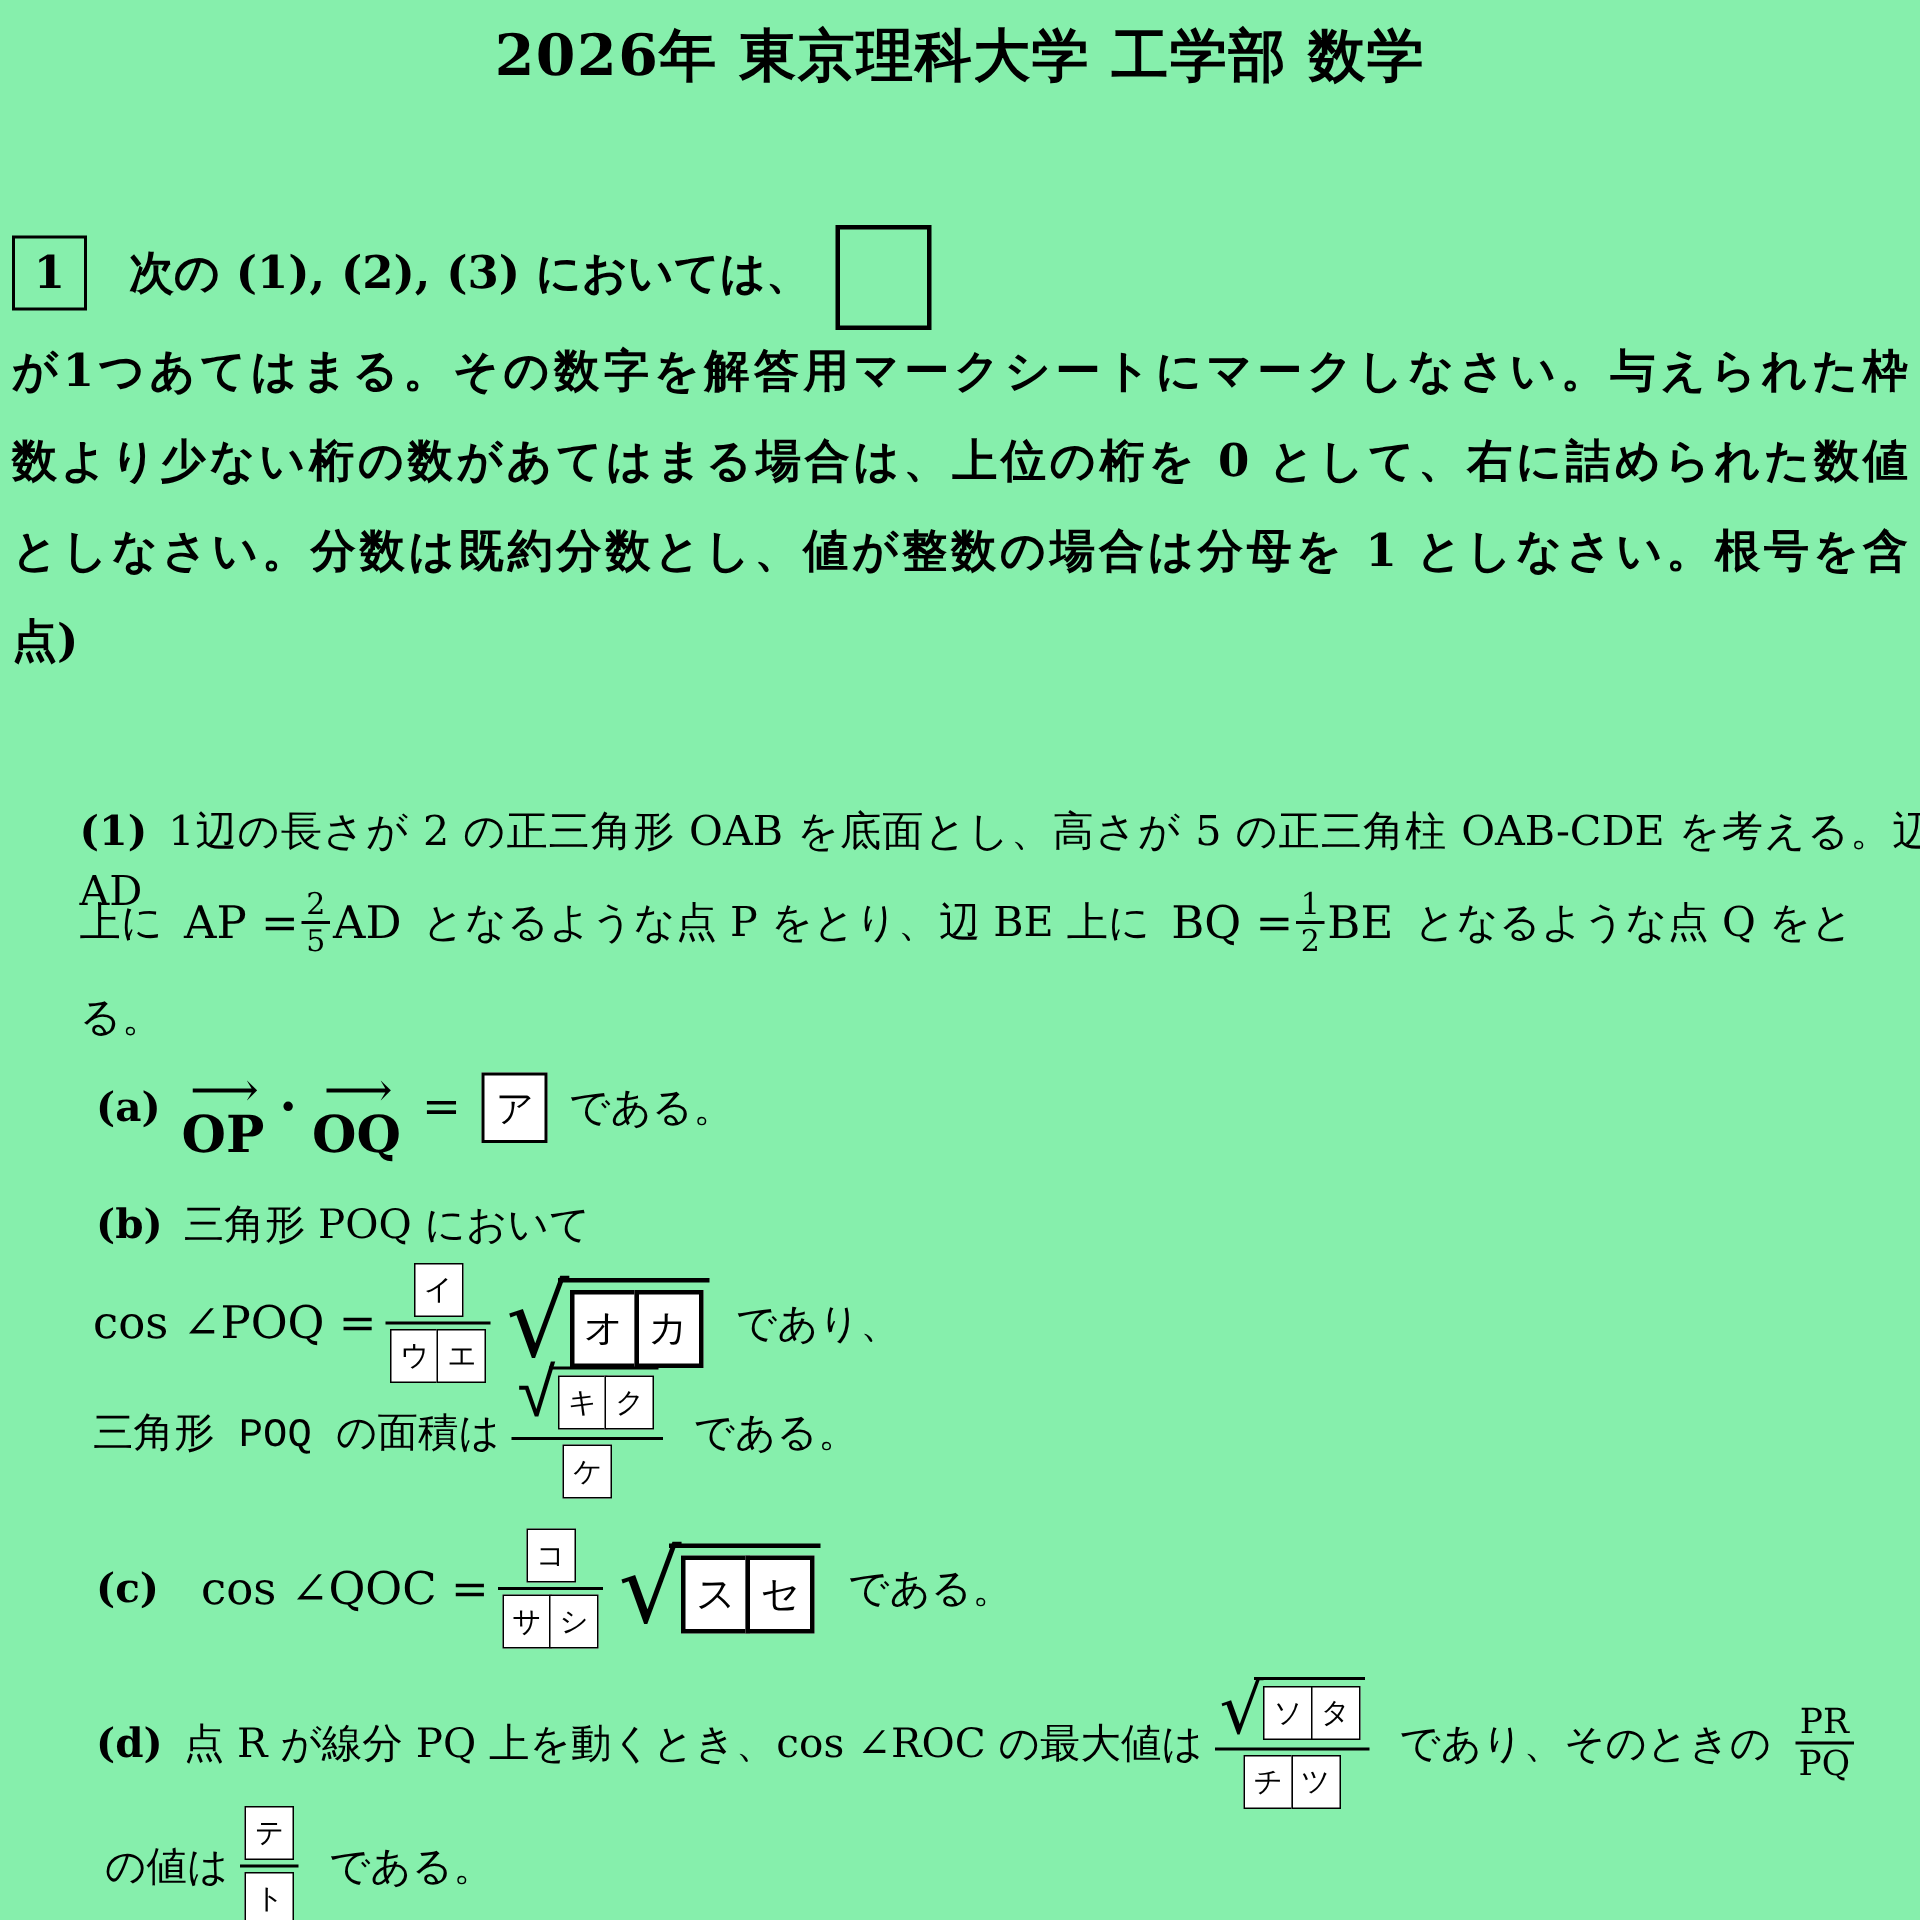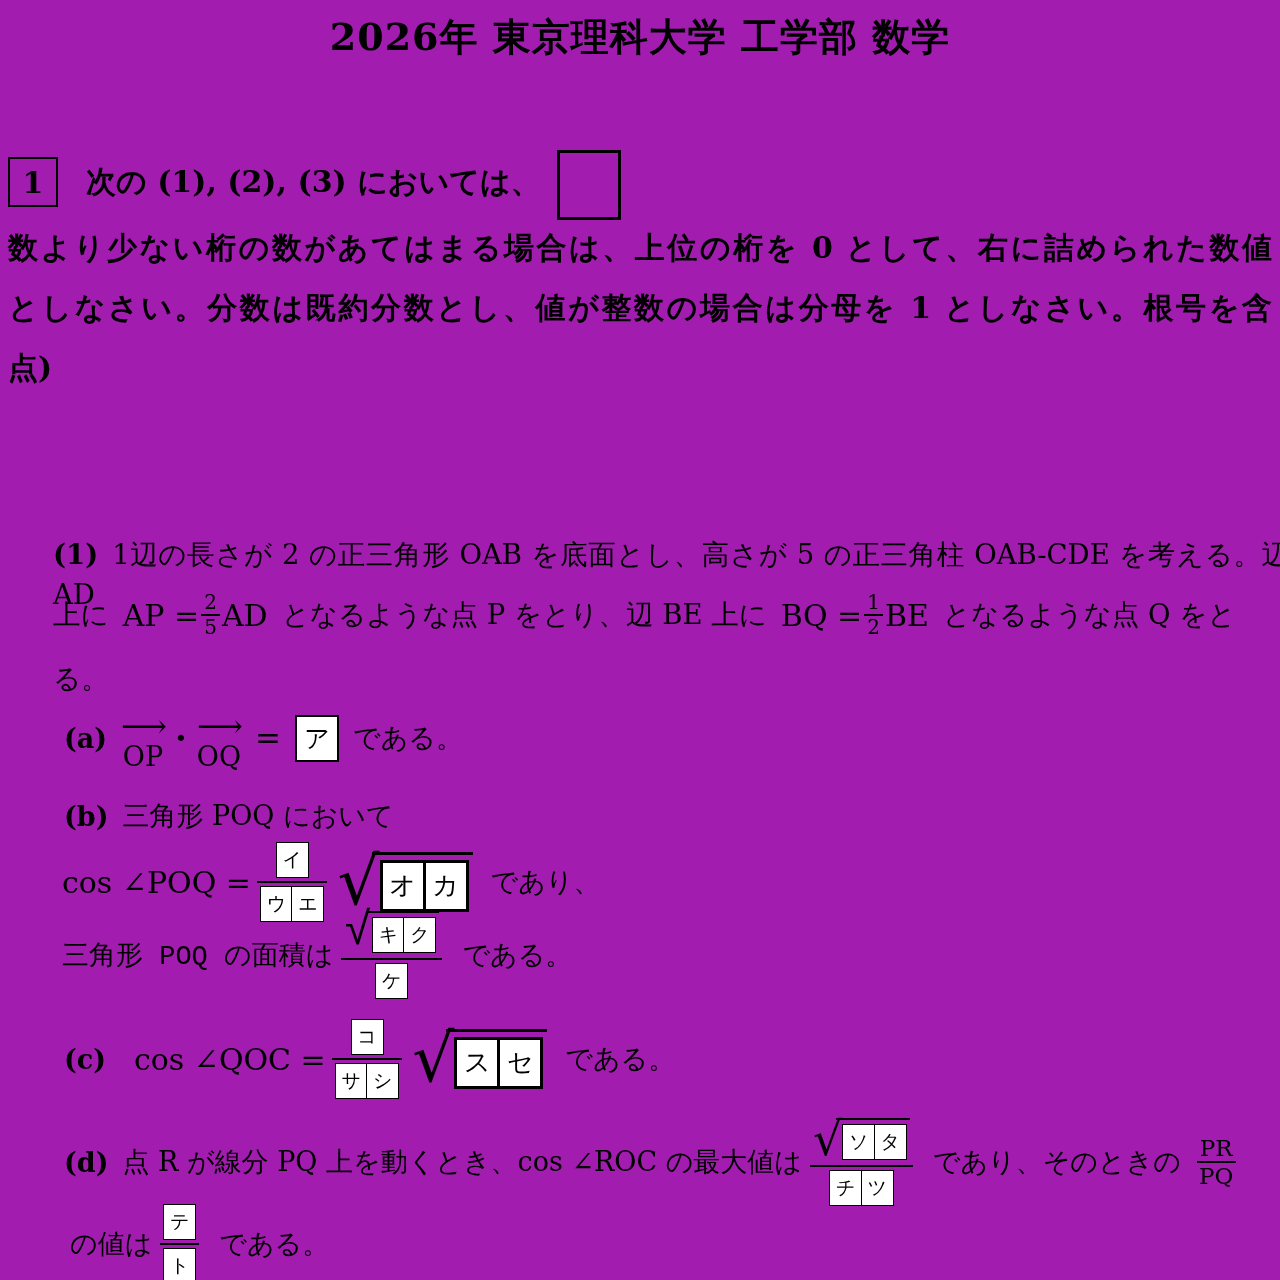--- a/index.html
+++ b/index.html
@@ -1,20 +1,20 @@
 <!DOCTYPE html>
 <html><head>
 <meta charset="utf-8">
 <style>
   html,body { margin:0; padding:0; background:#ffffff; }
   body {
     width:1280px; height:1280px; overflow:hidden; position:relative;
     color:#000; font-family:"DejaVu Serif","Liberation Serif",serif;
   }
-  .page { position:relative; width:1280px; height:1280px; background:#a21caf; }
+  .page { position:relative; width:1280px; height:1280px; background:#86efac; }
 
   
   .title {
     position:absolute; top:12px; left:0; width:100%;
     text-align:center; font-weight:bold; font-size:38px; letter-spacing:1px;
   }
 
   
   .intro {
     position:absolute; top:146px; left:8px; width:1264px;
@@ -86,21 +86,21 @@
   .sqrt.small .rad { font-size:46px; line-height:0.95; margin-right:-6px; }
   .sqrt.small .radicand { border-top:2px solid #000; padding:4px 3px 0 6px; }
 
   
   .mrow { display:flex; align-items:center; font-size:27px; }
   .sp-s { margin-left:8px; } .sp-m { margin-left:14px; }
 
   
   .vec { display:inline-flex; flex-direction:column; align-items:center; margin-bottom:-20px; flex:0 0 auto; }
   .vec .arrow { font-size:32px; line-height:14px; height:18px; letter-spacing:-2px; }
-  .vec .base { font-size:27px; line-height:40px; }
+  .vec .base { font-size:34px; line-height:40px;font-weight:bold; }
   .dotop { font-size:34px; margin:0 10px; font-weight:bold; }
   .eqsign { font-size:31px; margin:0 14px; }
 
   .part-a { position:absolute; top:702px; left:64px; height:72px; }
   .part-b-head { position:absolute; top:798px; left:64px; }
   .part-b-eq { position:absolute; top:838px; left:62px; height:88px; }
   .part-b-area { position:absolute; top:912px; left:62px; height:86px;font-family:Liberation Mono, monospace; }
   .part-c { position:absolute; top:1016px; left:64px; height:86px; }
   .part-d-1 { position:absolute; top:1118px; left:64px; width:1212px; height:88px; }
   .part-d-2 { position:absolute; top:1204px; left:70px; height:80px; }
@@ -111,20 +111,21 @@
 <div class="page">
 
   <div class="title">2026年 東京理科大学 工学部 数学</div>
 
   <div class="intro">
     <div class="intro-line1">
       <span class="qnum-box">1</span>
       <span>次の (1), (2), (3) においては、</span>
       <span class="blank-box"></span>
     </div>
+    <div class="intro-line">が1つあてはまる。その数字を解答用マークシートにマークしなさい。与えられた枠</div>
     <div class="intro-line">数より少ない桁の数があてはまる場合は、上位の桁を 0 として、右に詰められた数値</div>
     <div class="intro-line">としなさい。分数は既約分数とし、値が整数の場合は分母を 1 としなさい。根号を含</div>
     <div class="intro-line last">点)</div>
   </div>
 
   <div class="part1">
     <div class="p1-line1"><span class="plabel">(1)</span><span>1辺の長さが 2 の正三角形 OAB を底面とし、高さが 5 の正三角柱 OAB-CDE を考える。辺 AD</span></div>
     <div class="p1-line2">
       <span>上に</span>
       <span class="math sp-m">AP =</span>

